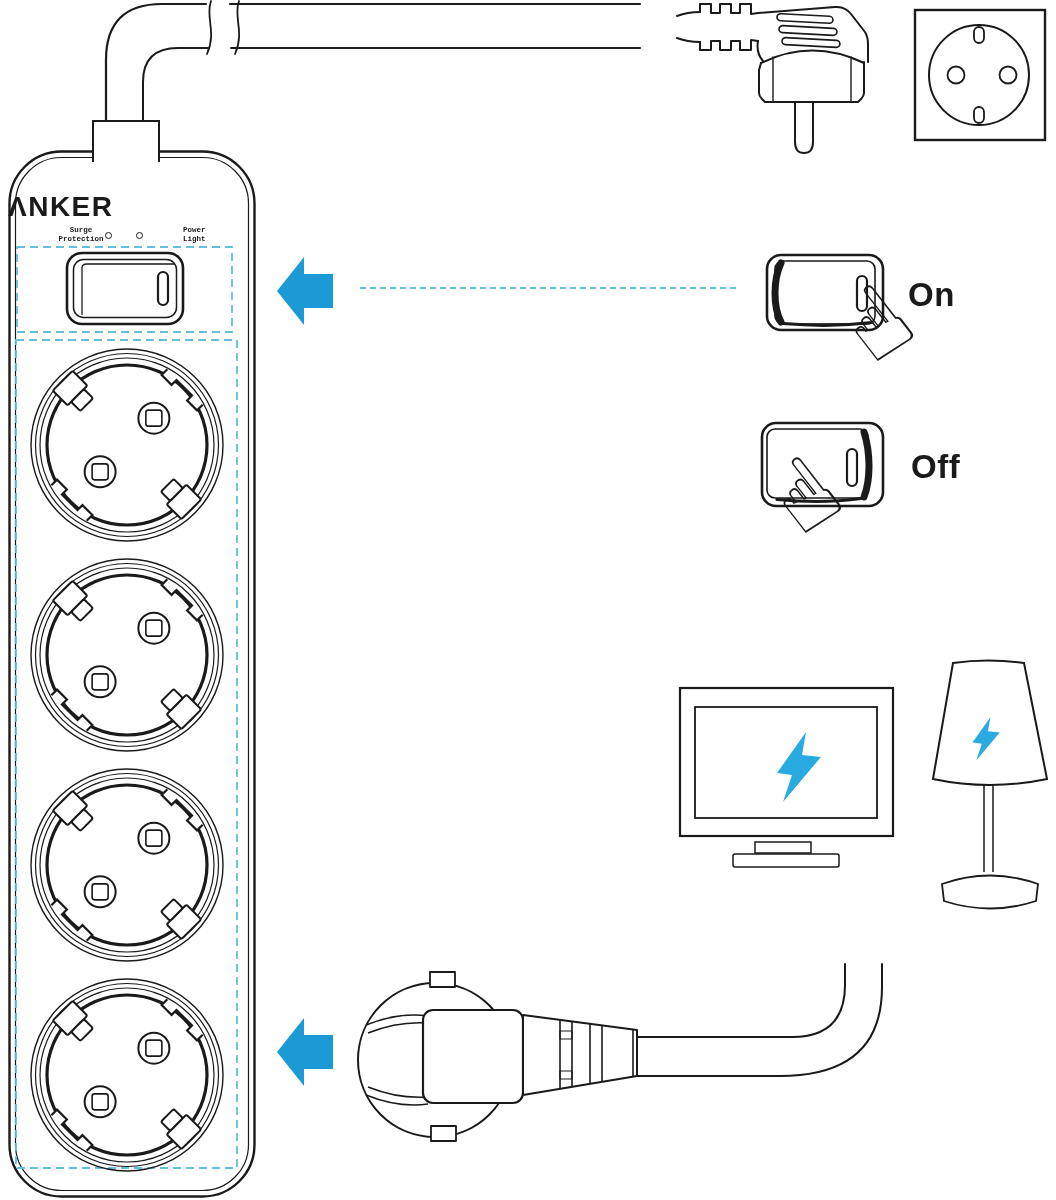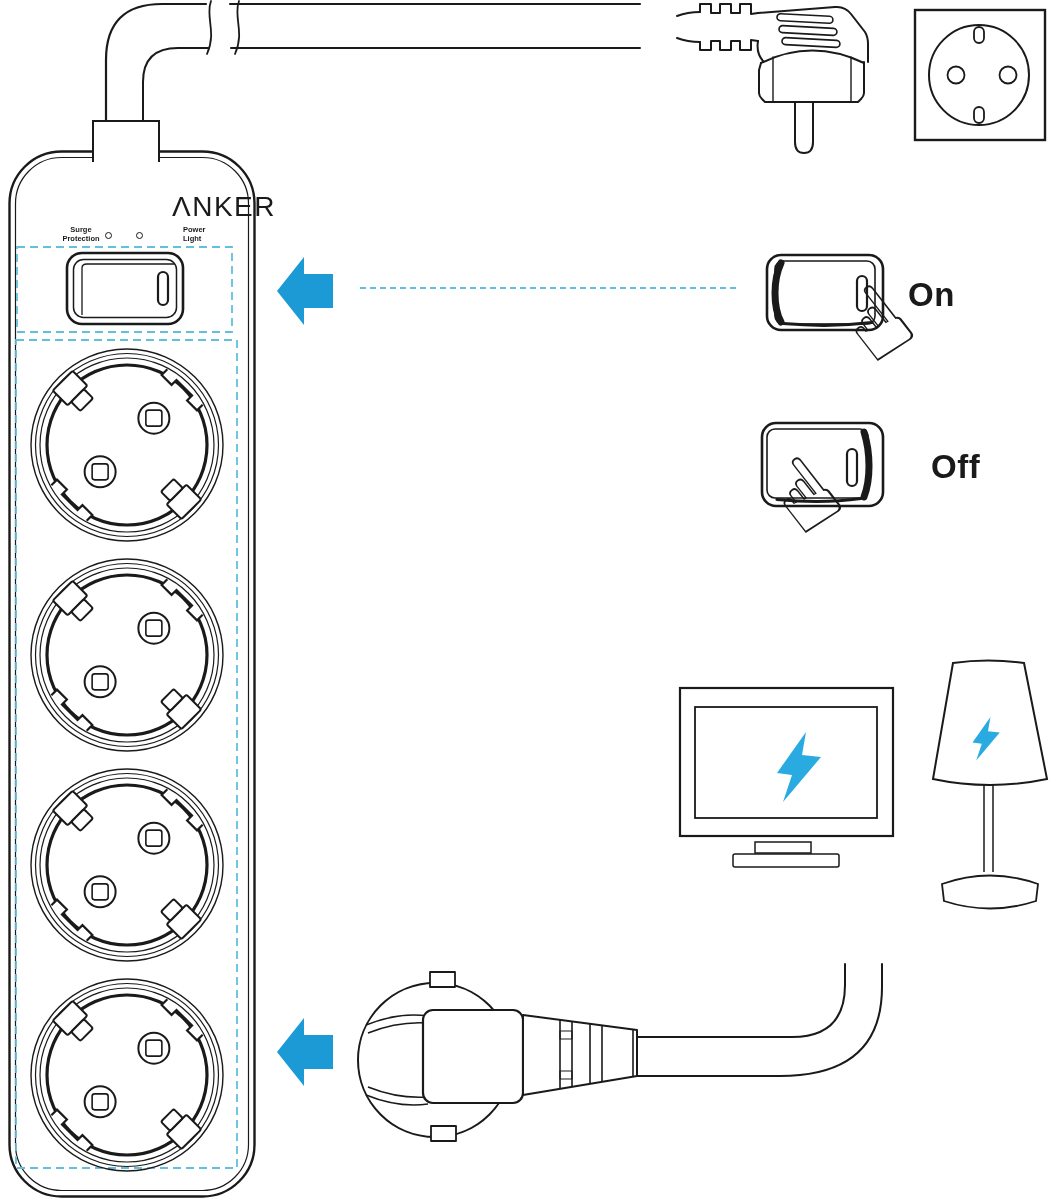--- a/index.html
+++ b/index.html
@@ -7,26 +7,27 @@
   }
   html,body{margin:0;padding:0;background:#fff;}
   .canvas{
     position:relative;width:1056px;height:1200px;background:#fff;overflow:hidden;
     font-family:"Liberation Sans",sans-serif;color:var(--line);
   }
   .abs{position:absolute;}
   svg{display:block;overflow:visible;}
   .ink{color:var(--line);}
   .brand{
-    left:8px;top:191px;width:268px;text-align:right;
-    font-size:28px;font-weight:normal;letter-spacing:1.5px;color:var(--line);
+    left:8px;top:191px;width:268px;text-align:left;
+    font-size:28px;font-weight:bold;letter-spacing:1.5px;color:var(--line);
   }
   .ind-label{
     top:226px;font-size:7.5px;font-weight:bold;line-height:1.15;text-align:center;
     color:var(--line);
+    font-family:Liberation Mono, monospace;
   }
   .ind-left{left:58px;width:46px;}
   .ind-right{left:144px;width:42px;text-align:left;padding-left:39px;}
   .led{
     top:232px;width:5px;height:5px;border:1.2px solid var(--line);border-radius:50%;
     background:#fff;
   }
   .strain{
     left:92px;top:120px;width:64px;height:40px;background:#fff;
     border:2.2px solid var(--line);border-bottom:none;z-index:3;
@@ -164,21 +165,21 @@
       <g fill="none" stroke="currentColor">
         <rect x="5" y="3" width="121" height="83" rx="14" fill="#fff" stroke-width="2.6"></rect>
         <rect x="10" y="9" width="101" height="69" rx="8" fill="#fff" stroke-width="1.6"></rect>
         <path d="M107,12 Q112,28 112,46 Q112,64 107,77" stroke-width="7" stroke-linecap="round"></path>
         <path d="M20,79.5 Q65,84 104,78.5" stroke-width="3.2" stroke-linecap="round"></path>
         <rect x="90" y="29" width="10" height="37" rx="5" fill="#fff" stroke-width="2.2"></rect>
       </g>
     </svg>
     <span class="hand" style="left:19px;top:28px">☝</span>
   </div>
-  <div class="abs onoff" style="left:931px;top:448px">Off</div>
+  <div class="abs onoff" style="left:911px;top:448px">Off</div>
 
   <svg class="abs" style="left:675px;top:680px" width="225" height="195" viewBox="0 0 225 195">
     <g fill="none" stroke="currentColor">
       <rect x="5" y="8" width="213" height="148" stroke-width="2.2"></rect>
       <rect x="20" y="27" width="182" height="111" stroke-width="1.8"></rect>
       <rect x="80" y="162" width="56" height="11" stroke-width="1.5"></rect>
       <rect x="58" y="174" width="106" height="13" rx="2" stroke-width="1.5"></rect>
     </g>
     <use href="#bolt" transform="translate(98,52)" fill="var(--bolt)"></use>
   </svg>

